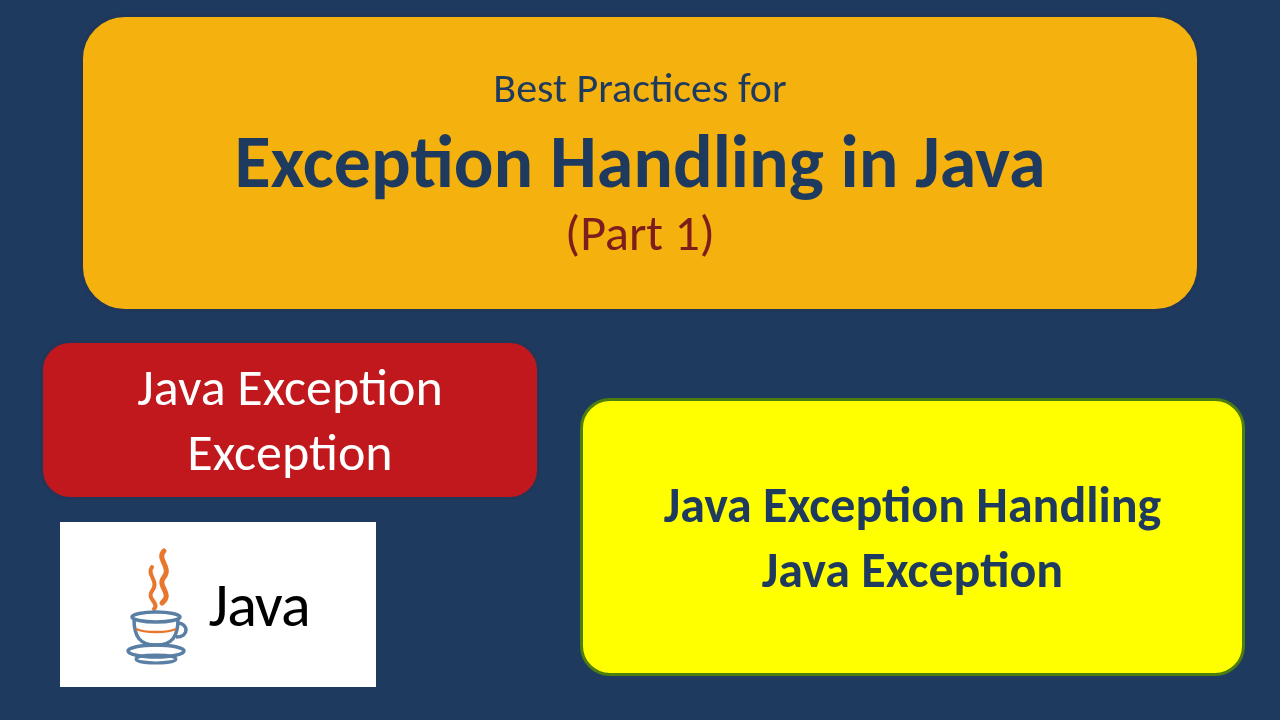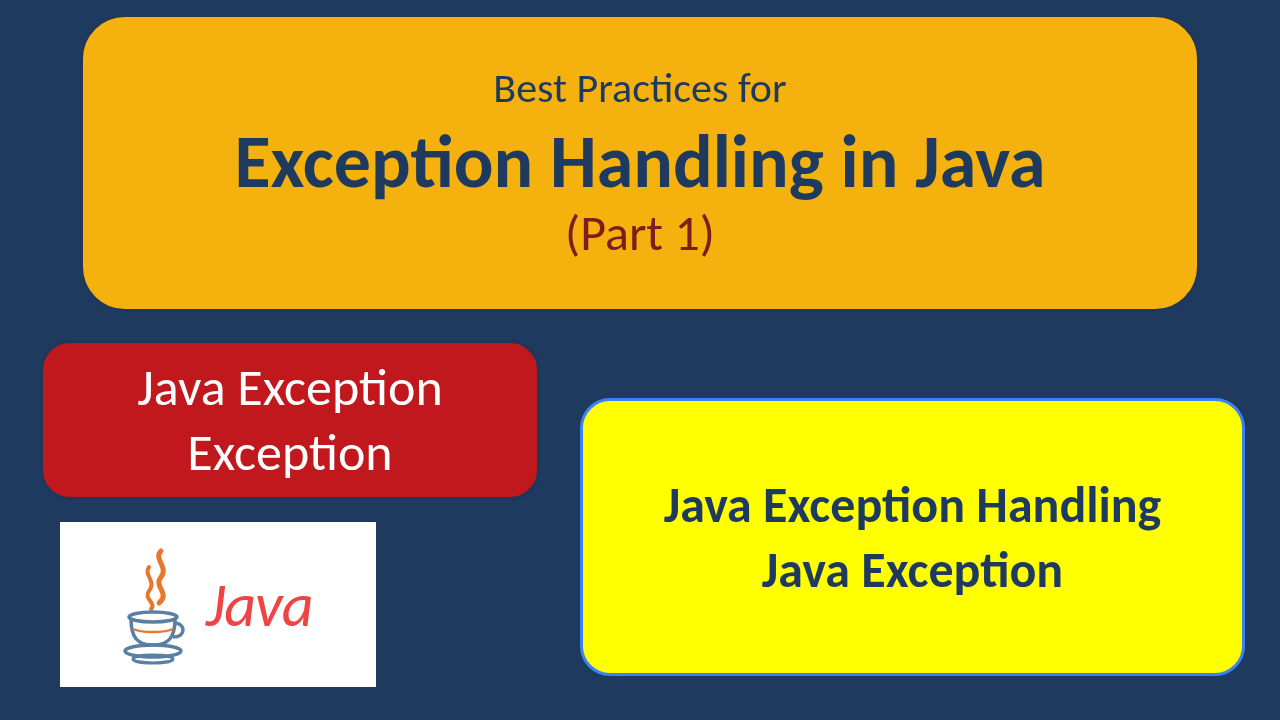--- a/index.html
+++ b/index.html
@@ -67,21 +67,21 @@
     font-weight: 400;
     line-height: 1.25;
   }
   .yellow-box {
     position: absolute;
     left: 580px;
     top: 398px;
     width: 665px;
     height: 278px;
     background: #ffff00;
-    border: 3px solid #3b82f6;
+    border: 3px solid #4d7c0f;
     border-radius: 30px;
     display: flex;
     flex-direction: column;
     justify-content: center;
     align-items: center;
     padding: 14px 18px;
   }
   .yellow-line {
     color: #1f3a5f;
     font-size: 50px;
@@ -101,25 +101,24 @@
     justify-content: center;
     gap: 10px;
     padding: 0 14px;
   }
   .java-cup {
     width: 72px;
     height: 120px;
     position: relative;
   }
   .java-text {
-    color: #ef4444;
+    color: #000000;
     font-size: 62px;
     font-weight: 400;
     letter-spacing: -1px;
-    font-style: italic;
   }
 </style>
 </head>
 <body>
 
 <div class="title-banner">
   <div class="title-line-1">Best Practices for</div>
   <div class="title-line-2">Exception Handling in Java</div>
   <div class="title-line-3">(Part 1)</div>
 </div>

